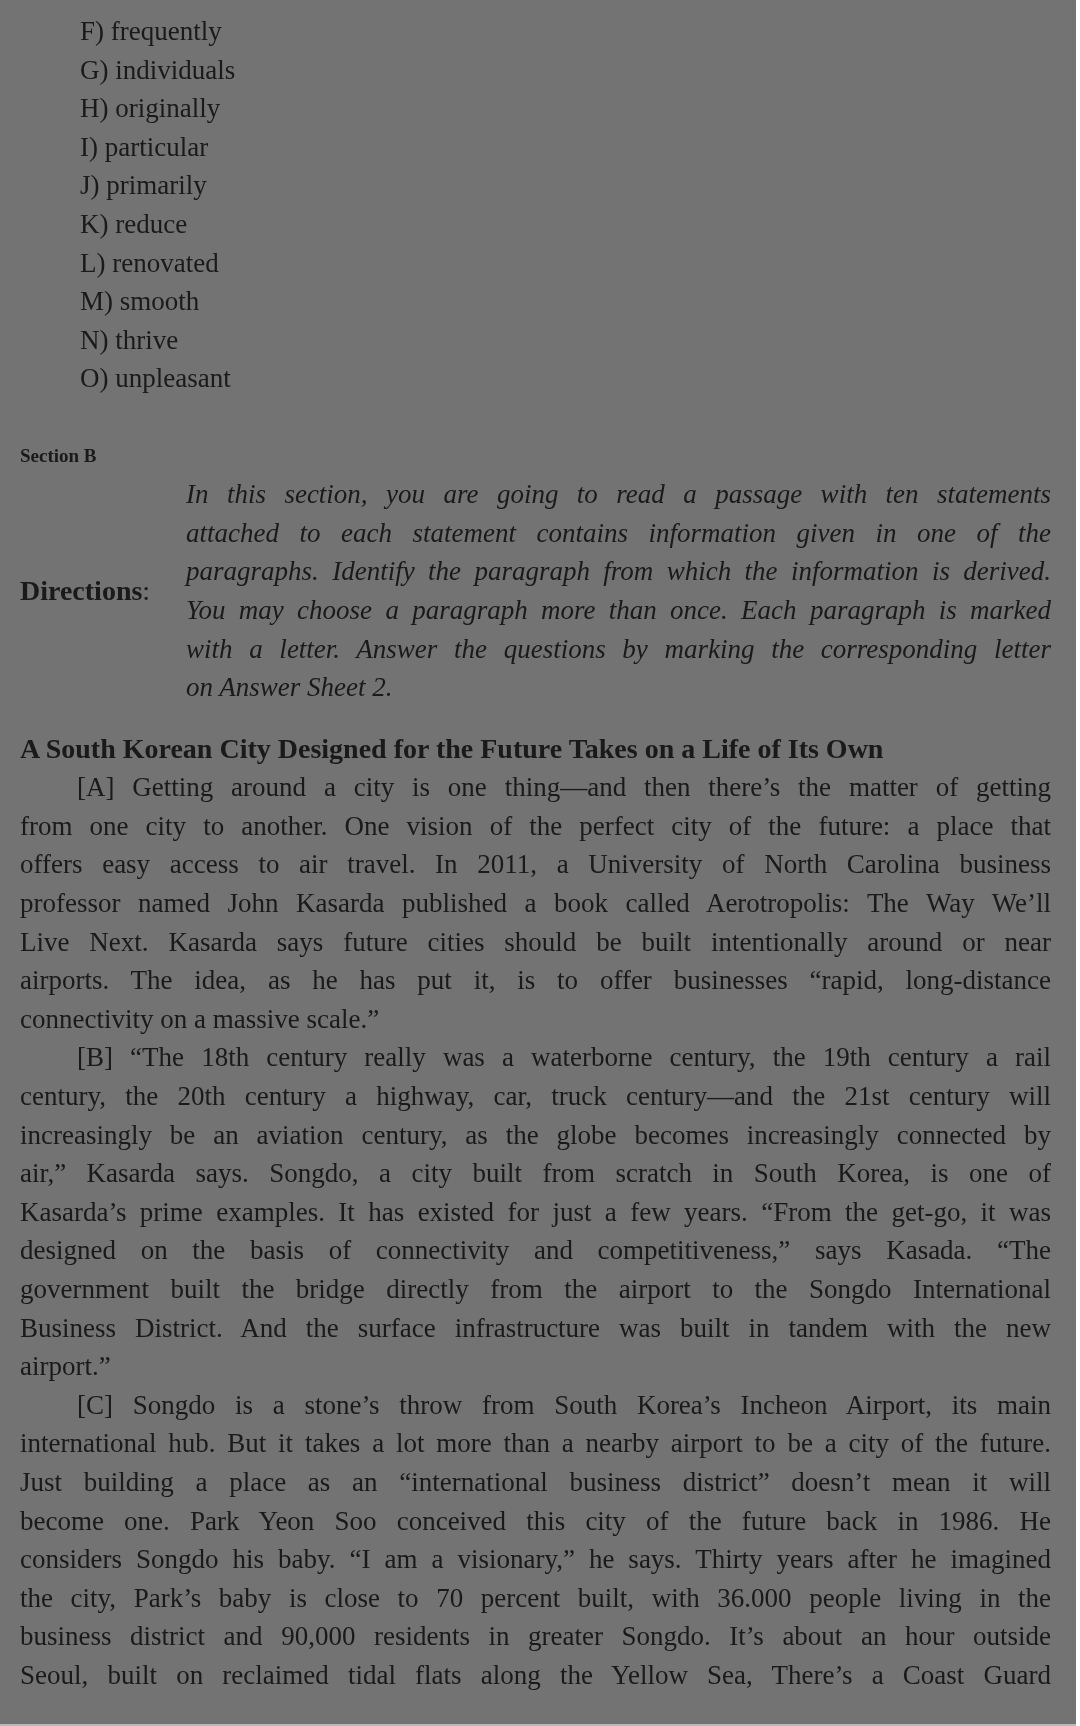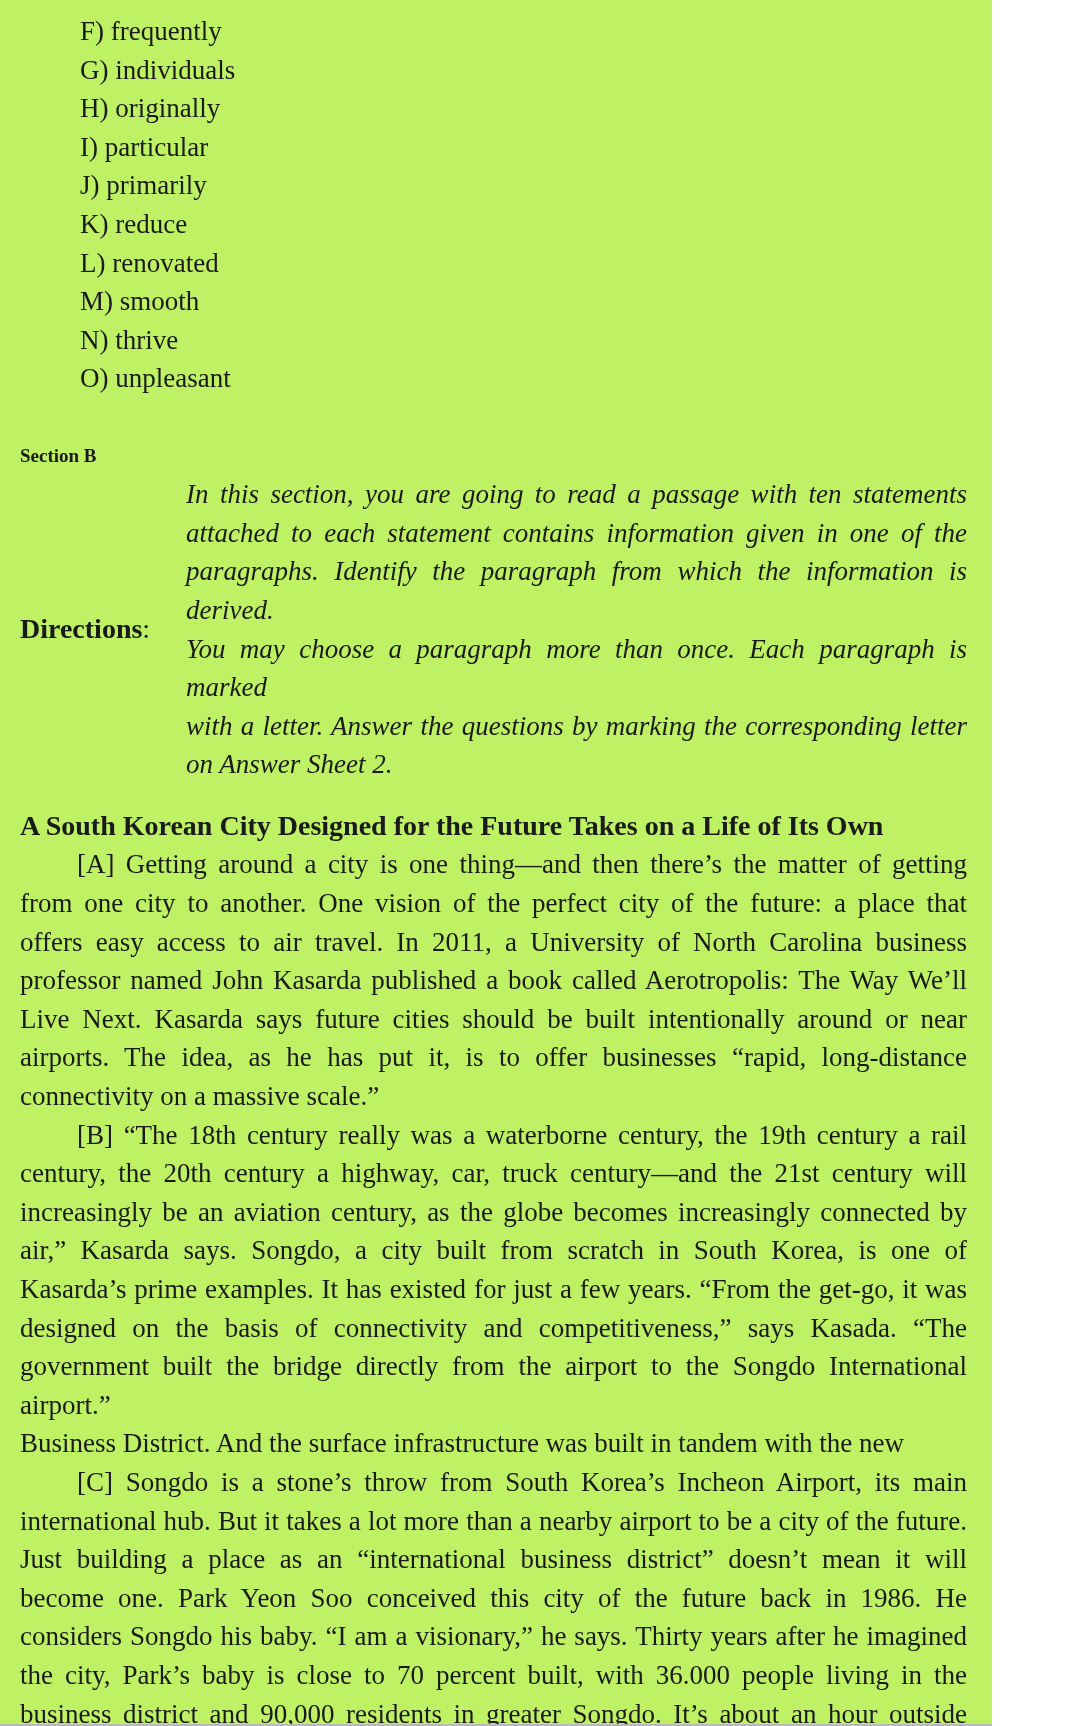--- a/index.html
+++ b/index.html
@@ -1,22 +1,22 @@
 <!DOCTYPE html>
 <html><head>
 <meta charset="utf-8">
 <style>
   html, body { margin: 0; padding: 0; background: #ffffff; }
   .page {
     position: relative;
-    width: 992px;
+    width: 1076px;
     height: 1726px;
     box-sizing: border-box;
     padding: 12px 25px 0 20px;
-    background: #bef264;
+    background: #737373;
     color: #1a1a1a;
     font-family: "Liberation Serif", "DejaVu Serif", serif;
     font-size: 27px;
     line-height: 38.6px;
     overflow: hidden;
   }
   .tline { min-height: 38.6px; }
   .word-list { padding-left: 60px; }
   .heading {
     font-weight: bold;
@@ -90,22 +90,22 @@
     </div>
 
   <div class="para justify-lines closed">
       <div class="tline">[B] “The 18th century really was a waterborne century, the 19th century a rail</div>
       <div class="tline">century, the 20th century a highway, car, truck century—and the 21st century will</div>
       <div class="tline">increasingly be an aviation century, as the globe becomes increasingly connected by</div>
       <div class="tline">air,” Kasarda says. Songdo, a city built from scratch in South Korea, is one of</div>
       <div class="tline">Kasarda’s prime examples. It has existed for just a few years. “From the get-go, it was</div>
       <div class="tline">designed on the basis of connectivity and competitiveness,” says Kasada. “The</div>
       <div class="tline">government built the bridge directly from the airport to the Songdo International</div>
+      <div class="tline">Business District. And the surface infrastructure was built in tandem with the new</div>
       <div class="tline">airport.”</div>
-      <div class="tline">Business District. And the surface infrastructure was built in tandem with the new</div>
     </div>
 
   <div class="para justify-lines">
       <div class="tline">[C] Songdo is a stone’s throw from South Korea’s Incheon Airport, its main</div>
       <div class="tline">international hub. But it takes a lot more than a nearby airport to be a city of the future.</div>
       <div class="tline">Just building a place as an “international business district” doesn’t mean it will</div>
       <div class="tline">become one. Park Yeon Soo conceived this city of the future back in 1986. He</div>
       <div class="tline">considers Songdo his baby. “I am a visionary,” he says. Thirty years after he imagined</div>
       <div class="tline">the city, Park’s baby is close to 70 percent built, with 36.000 people living in the</div>
       <div class="tline">business district and 90,000 residents in greater Songdo. It’s about an hour outside</div>

